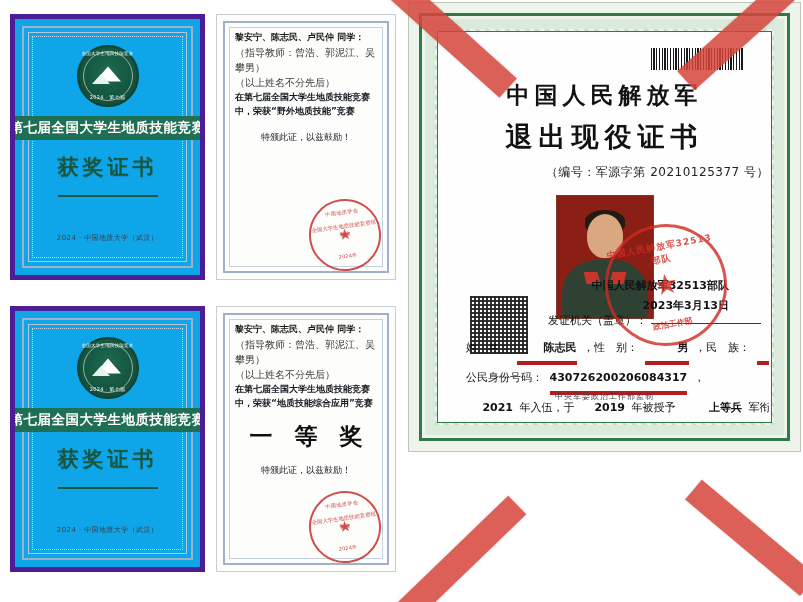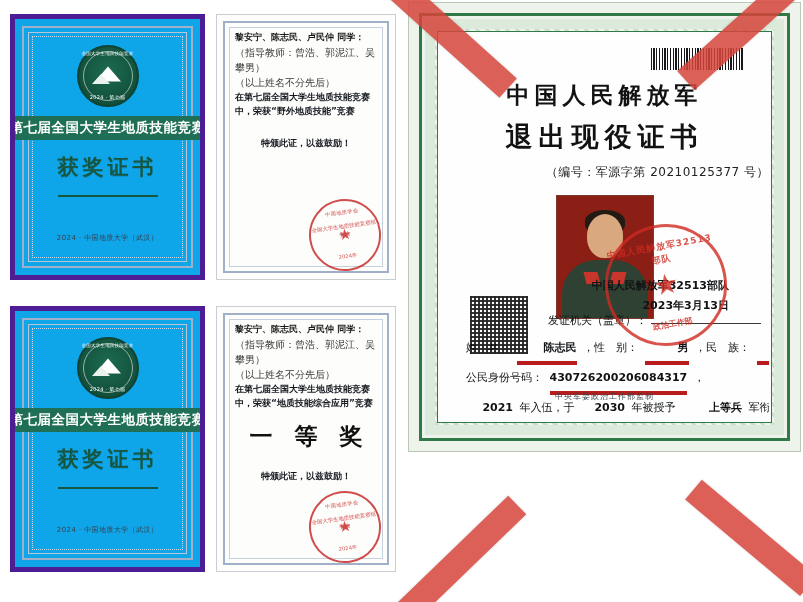--- a/index.html
+++ b/index.html
@@ -198,25 +198,25 @@
   .prize {
     margin-top: 10px;
     text-align: center;
     font-size: 23px;
     font-weight: bold;
     color: #111111;
     letter-spacing: 7px;
     padding-left: 7px;
   }
   .issue-note {
-    margin-top: 18px;
+    margin-top: 12px;
     text-align: center;
     font-size: 9px;
     color: #14181f;
-    font-weight: bold;
+    font-weight: normal;
   }
   
   .stamp {
     position: absolute;
     right: 14px;
     bottom: 8px;
     width: 72px;
     height: 72px;
     border-radius: 50%;
     border: 2.5px solid #c62828;
@@ -639,21 +639,21 @@
           
         </div>
         <div class="row">
           <span>公民身份号码：</span>
           <span class="val wide">430726200206084317</span>
           <span>，</span>
         </div>
         <div class="row">
           <span class="val">2021</span>
           <span>年入伍，于</span>
-          <span class="val">2030</span>
+          <span class="val">2019</span>
           <span>年被授予</span>
           <span class="val mid">上等兵</span>
           <span>军衔。</span>
         </div>
         <div class="row">
           <span>现根据</span>
           <span class="val wide">《义务兵管行条例》</span>
           <span>等</span>
         </div>
         <div class="row">

